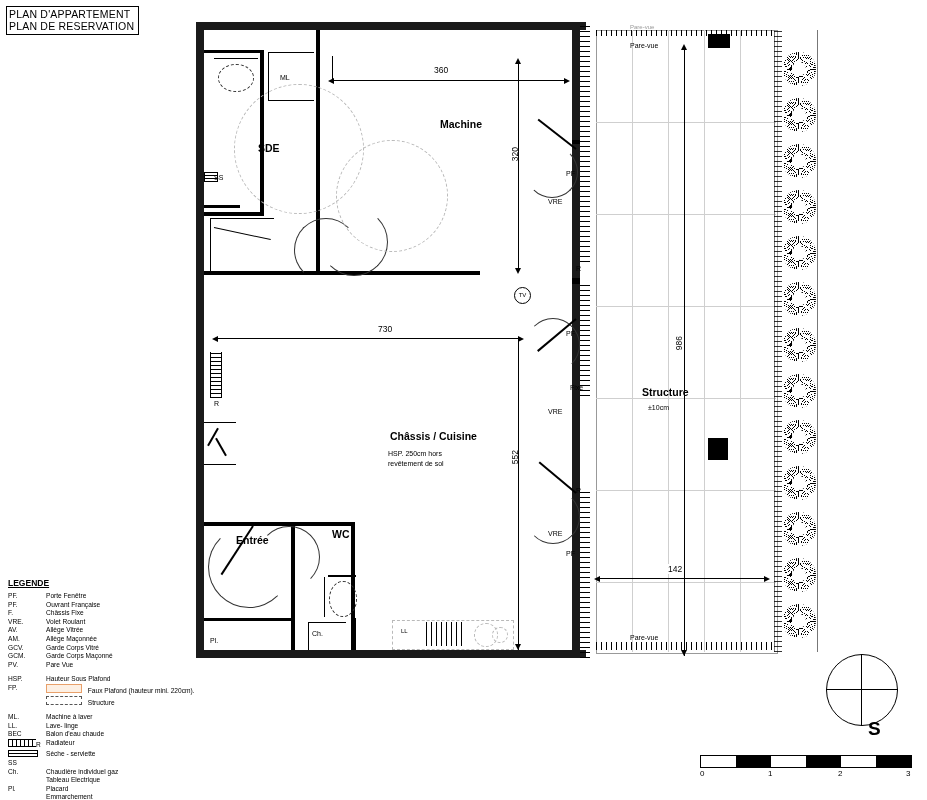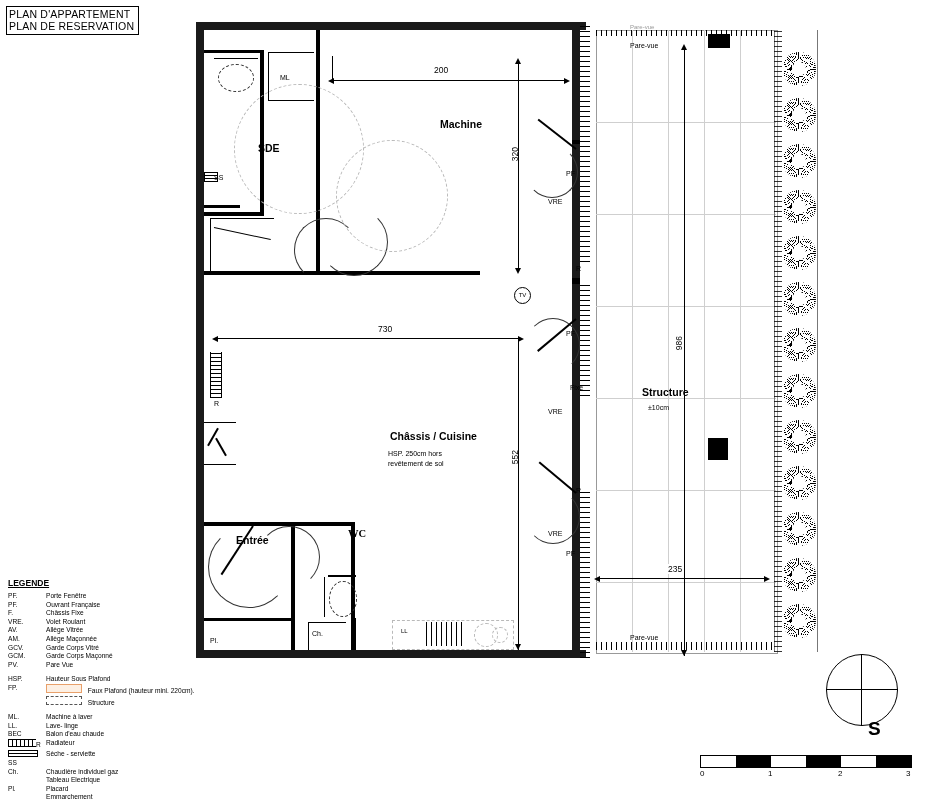--- a/index.html
+++ b/index.html
@@ -265,21 +265,21 @@
   <div class="thin" style="left:332px;top:470px;width:48px;height:2px;transform:rotate(40deg);transform-origin:right center;"></div>
   <div class="small-lbl" style="left:352px;top:508px;">VRE</div>
   <div class="small-lbl" style="left:370px;top:528px;">PF</div>
 
   <div class="room-lbl" style="left:244px;top:96px;">Machine</div>
   <div class="room-lbl" style="left:62px;top:120px;">SDE</div>
   <div class="room-lbl" style="left:194px;top:408px;">Châssis / Cuisine</div>
   <div class="small-lbl" style="left:192px;top:428px;">HSP. 250cm hors</div>
   <div class="small-lbl" style="left:192px;top:438px;">revêtement de sol</div>
   <div class="room-lbl" style="left:40px;top:512px;">Entrée</div>
-  <div class="room-lbl" style="left:152px;top:506px;font-family:Liberation Serif, serif;">WC</div>
+  <div class="room-lbl" style="left:136px;top:506px;">WC</div>
 
   <div style="position:absolute;left:400px;top:8px;width:180px;height:622px;background:#fff;border:1px solid #999;"></div>
 
   <div class="tile-v" style="left:436px;top:8px;width:1px;height:622px;"></div>
   <div class="tile-v" style="left:472px;top:8px;width:1px;height:622px;"></div>
   <div class="tile-v" style="left:508px;top:8px;width:1px;height:622px;"></div>
   <div class="tile-v" style="left:544px;top:8px;width:1px;height:622px;"></div>
   <div class="tile-h" style="left:400px;top:100px;width:180px;height:1px;"></div>
   <div class="tile-h" style="left:400px;top:192px;width:180px;height:1px;"></div>
   <div class="tile-h" style="left:400px;top:284px;width:180px;height:1px;"></div>
@@ -311,21 +311,21 @@
   <div class="veg" style="left:586px;top:398px;width:34px;height:34px;"></div>
   <div class="veg" style="left:586px;top:444px;width:34px;height:34px;"></div>
   <div class="veg" style="left:586px;top:490px;width:34px;height:34px;"></div>
   <div class="veg" style="left:586px;top:536px;width:34px;height:34px;"></div>
   <div class="veg" style="left:586px;top:582px;width:34px;height:34px;"></div>
 
   <div class="dimline" style="left:136px;top:58px;width:236px;height:1px;"></div>
   <div class="arw arw-l" style="left:132px;top:56px;"></div>
   <div class="arw arw-r" style="left:368px;top:56px;"></div>
   <div class="dimline" style="left:136px;top:34px;width:1px;height:24px;"></div>
-  <div class="dimtxt" style="left:238px;top:43px;">200</div>
+  <div class="dimtxt" style="left:238px;top:43px;">360</div>
 
   <div class="dimline" style="left:322px;top:40px;width:1px;height:210px;"></div>
   <div class="arw arw-u" style="left:319px;top:36px;"></div>
   <div class="arw arw-d" style="left:319px;top:246px;"></div>
   <div class="dimtxt vert" style="left:314px;top:125px;">320</div>
 
   <div class="dimline" style="left:20px;top:316px;width:306px;height:1px;"></div>
   <div class="arw arw-l" style="left:16px;top:314px;"></div>
   <div class="arw arw-r" style="left:322px;top:314px;"></div>
   <div class="dimtxt" style="left:182px;top:302px;">730</div>
@@ -335,21 +335,21 @@
   <div class="dimtxt vert" style="left:314px;top:428px;">552</div>
 
   <div class="dimline" style="left:488px;top:26px;width:1px;height:608px;"></div>
   <div class="arw arw-u" style="left:485px;top:22px;"></div>
   <div class="arw arw-d" style="left:485px;top:628px;"></div>
   <div class="dimtxt vert" style="left:478px;top:312px;background:#fff;padding:2px 0;">986</div>
 
   <div class="dimline" style="left:402px;top:556px;width:170px;height:1px;"></div>
   <div class="arw arw-l" style="left:398px;top:554px;"></div>
   <div class="arw arw-r" style="left:568px;top:554px;"></div>
-  <div class="dimtxt" style="left:472px;top:542px;background:#fff;">235</div>
+  <div class="dimtxt" style="left:472px;top:542px;background:#fff;">142</div>
 </div>
 
 <div id="compass" class="abs">
   <div class="circ"></div>
   <div class="ln" style="left:0;top:35px;width:72px;height:1px;"></div>
   <div class="ln" style="left:35px;top:0;width:1px;height:72px;"></div>
 </div>
 <div id="compass-s" class="abs">S</div>
 
 <div id="scalebar" class="abs">

